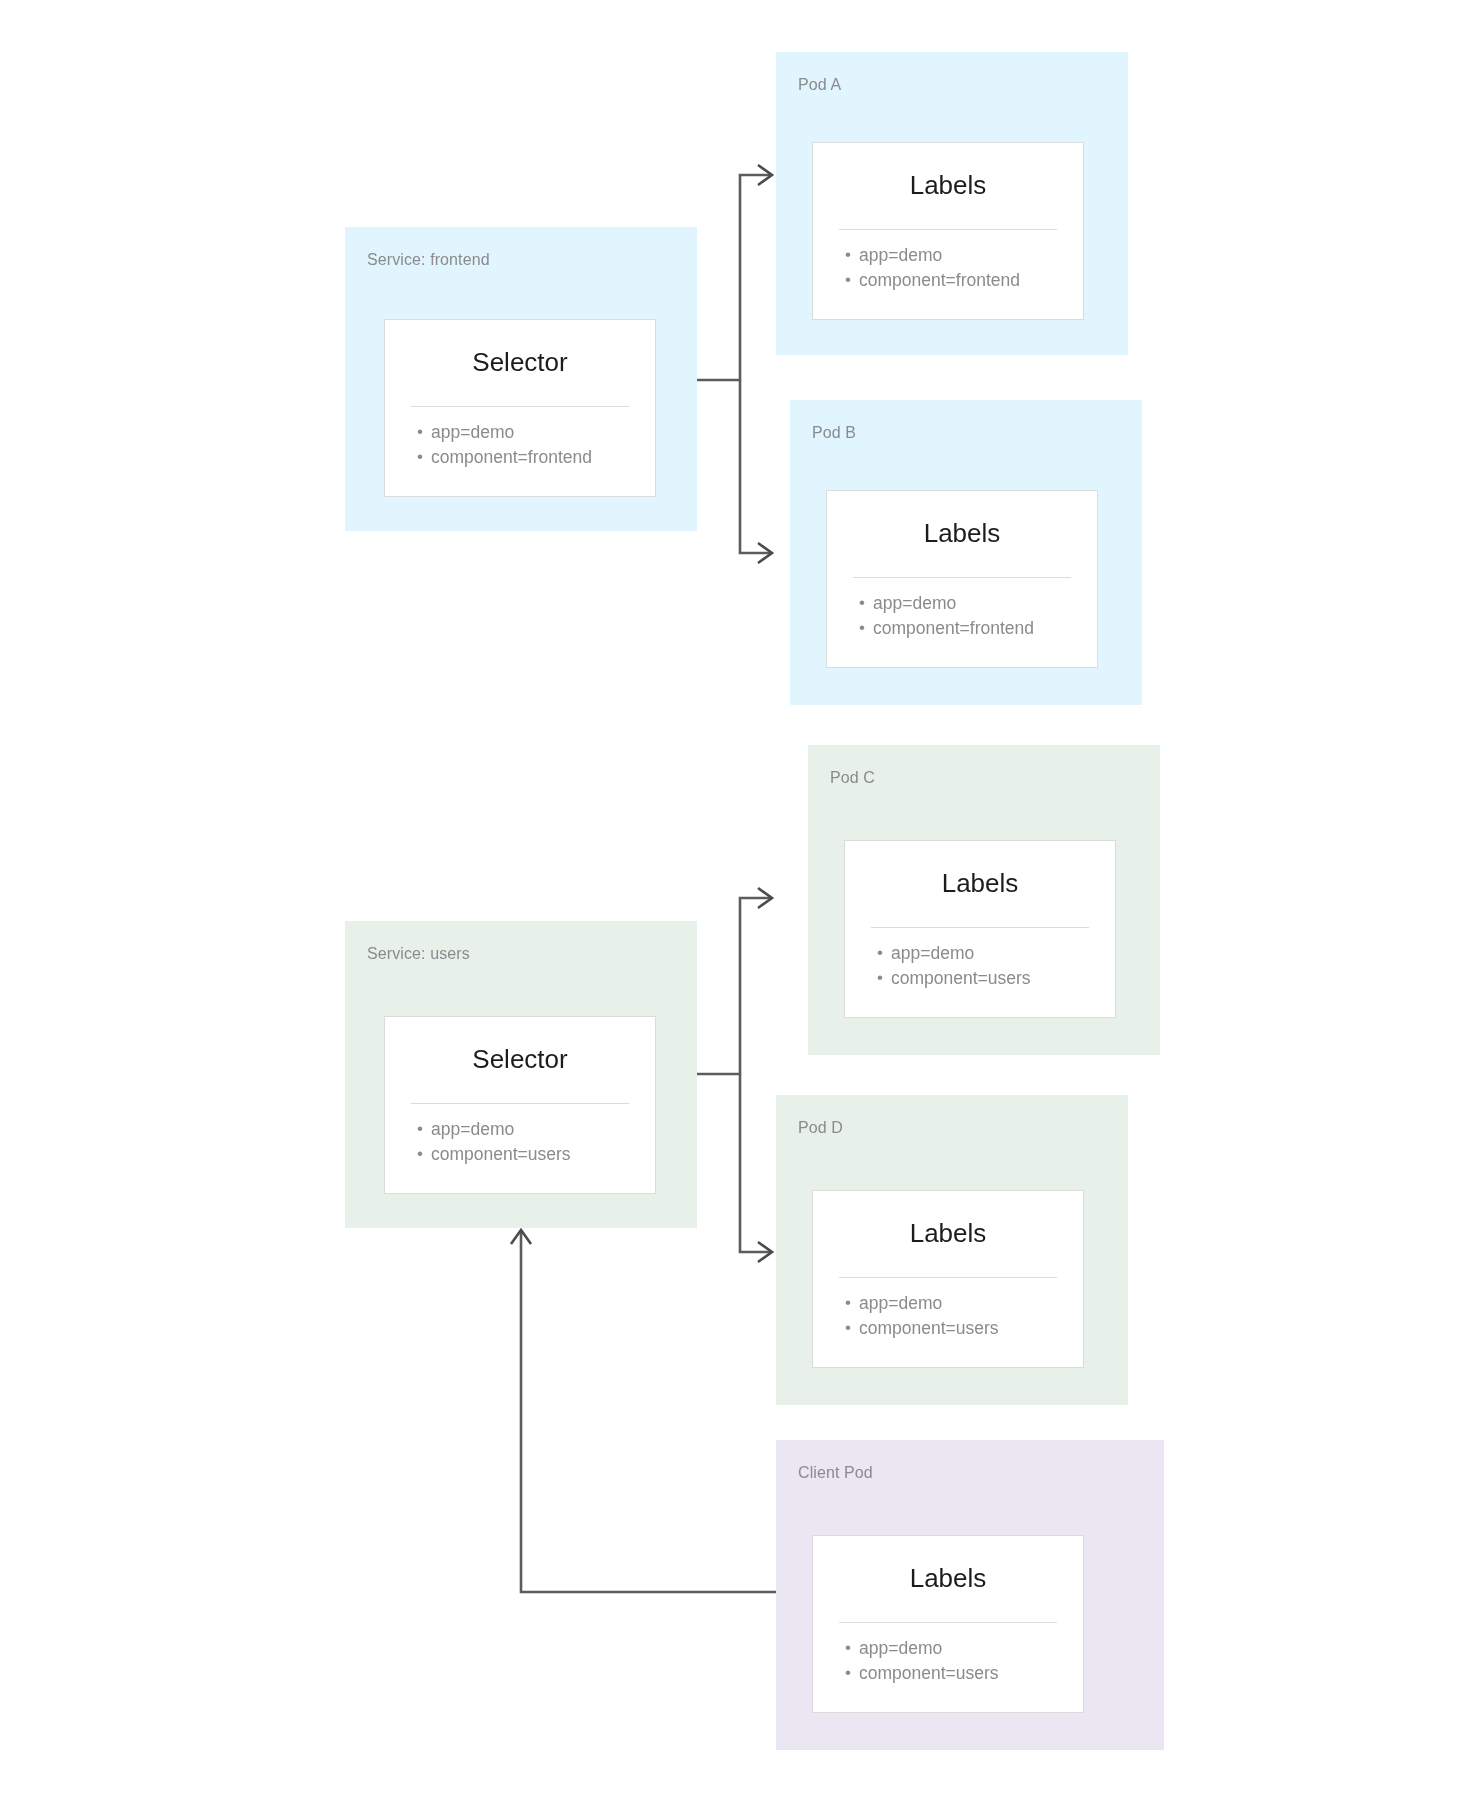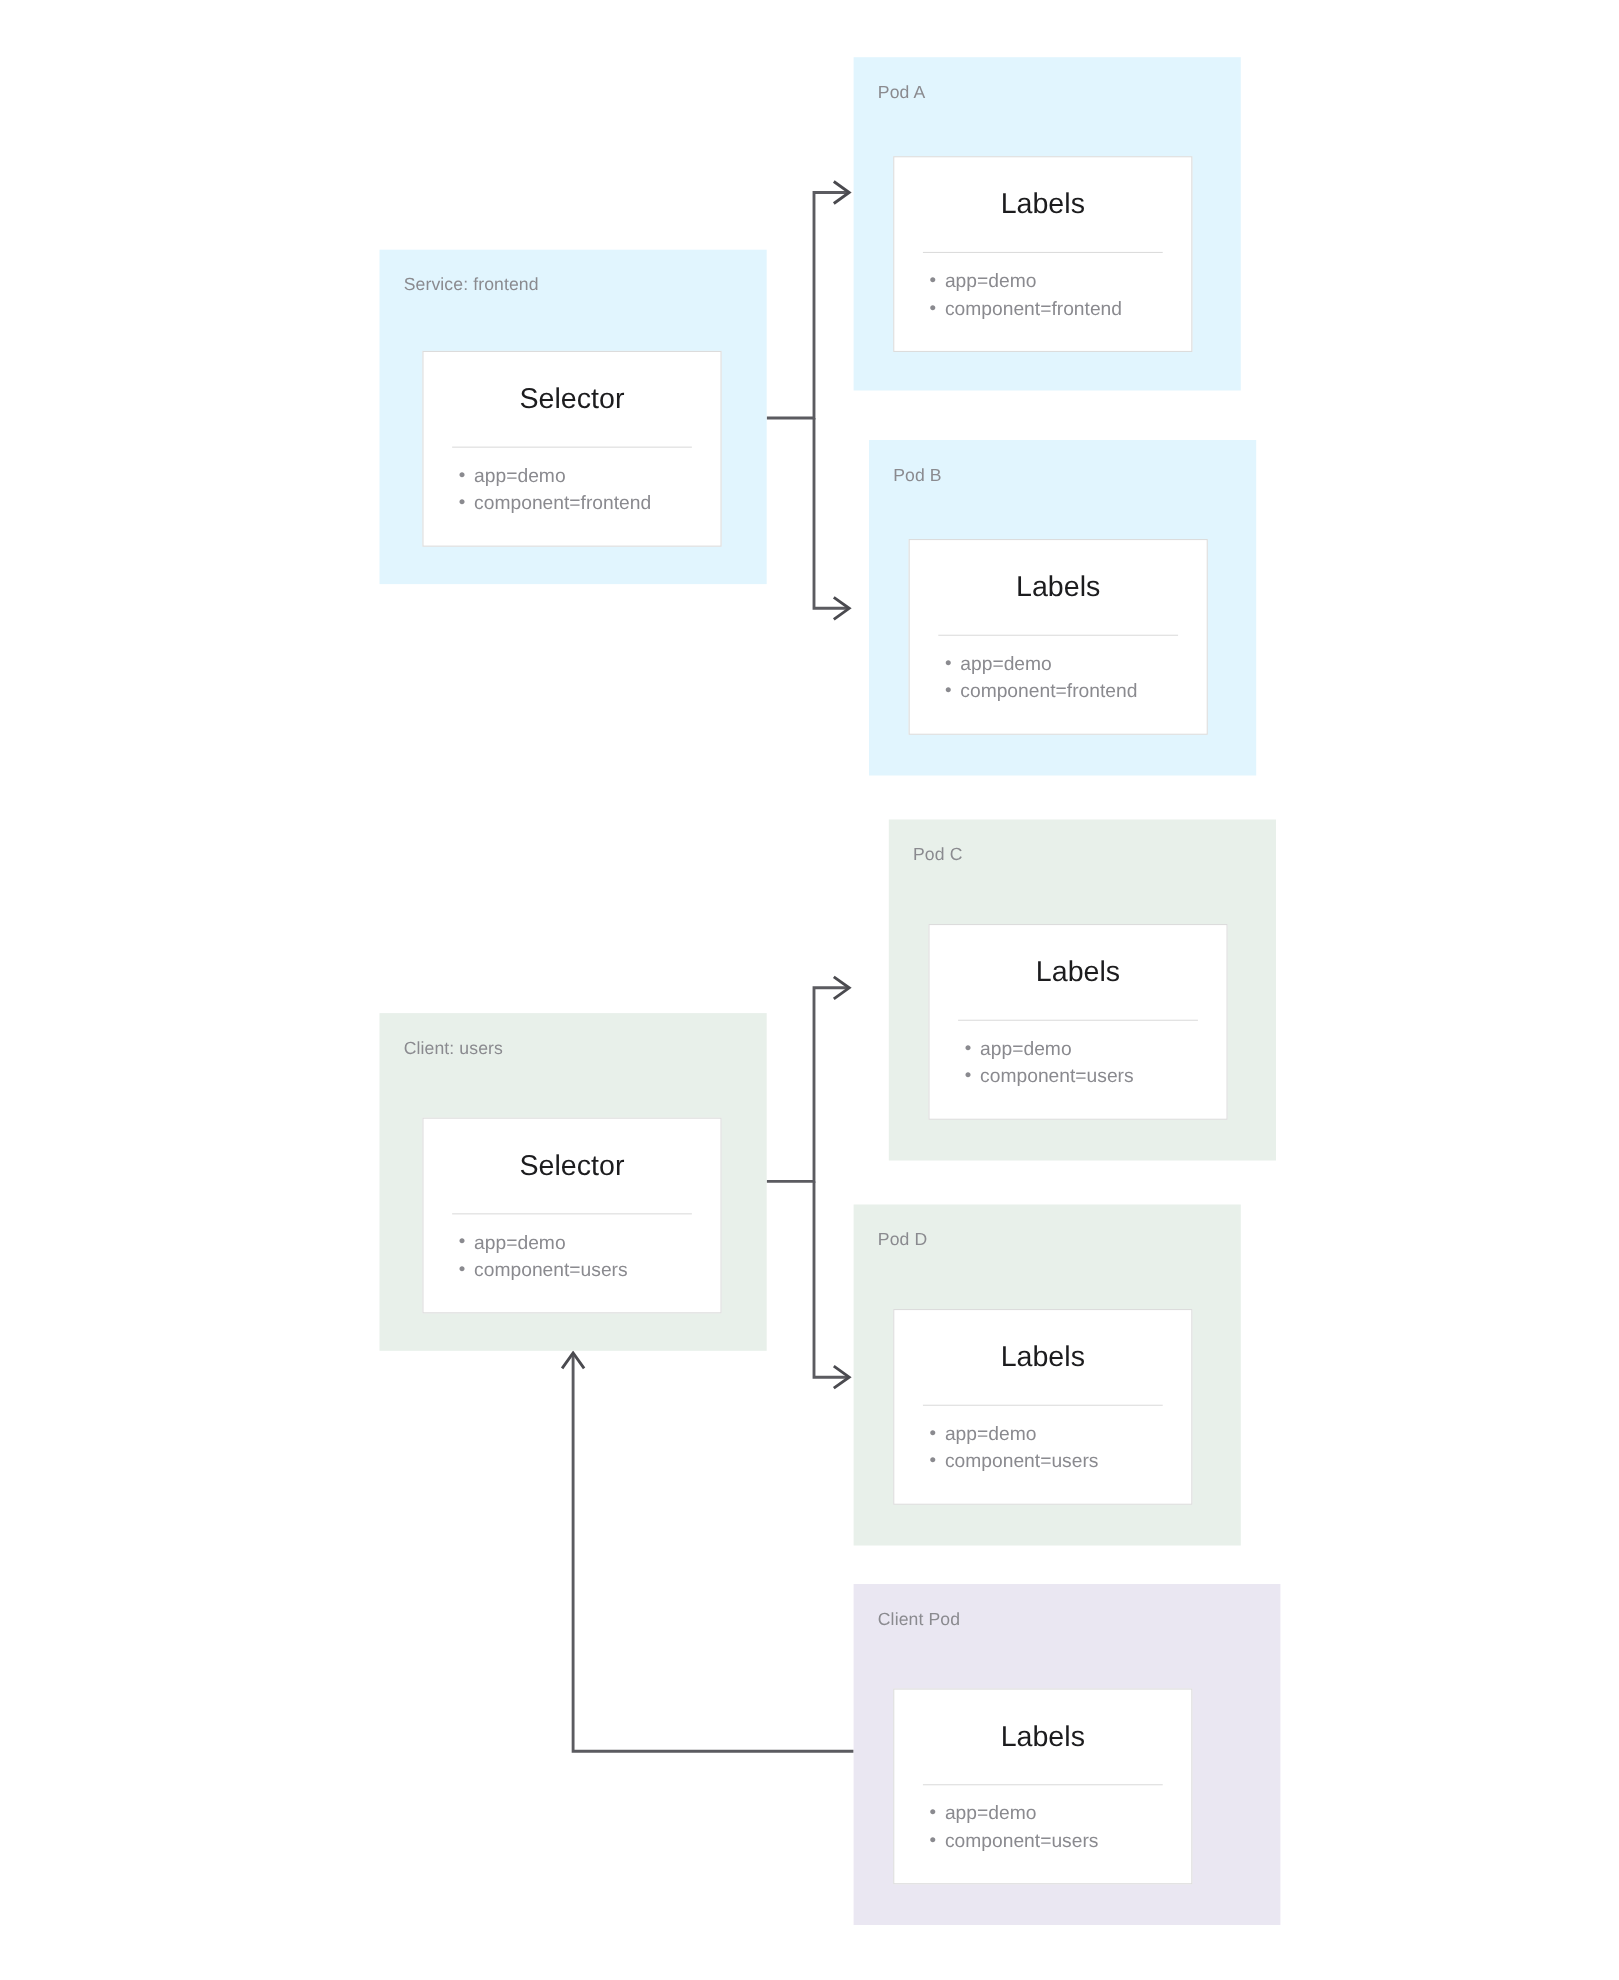--- a/index.html
+++ b/index.html
@@ -190,21 +190,21 @@
       <div class="card-title">Selector</div>
       <div class="card-rule"></div>
       <ul class="card-list">
         <li>app=demo</li>
         <li>component=frontend</li>
       </ul>
     </div>
   </div>
 
   <div class="panel" style="left:345px; top:921px; width:352px; height:307px; background:#e8f0ea;">
-    <div class="panel-title">Client: users</div>
+    <div class="panel-title">Service: users</div>
     <div class="card" style="left:39px; top:95px; width:272px; height:178px;">
       <div class="card-title">Selector</div>
       <div class="card-rule"></div>
       <ul class="card-list">
         <li>app=demo</li>
         <li>component=users</li>
       </ul>
     </div>
   </div>
 

